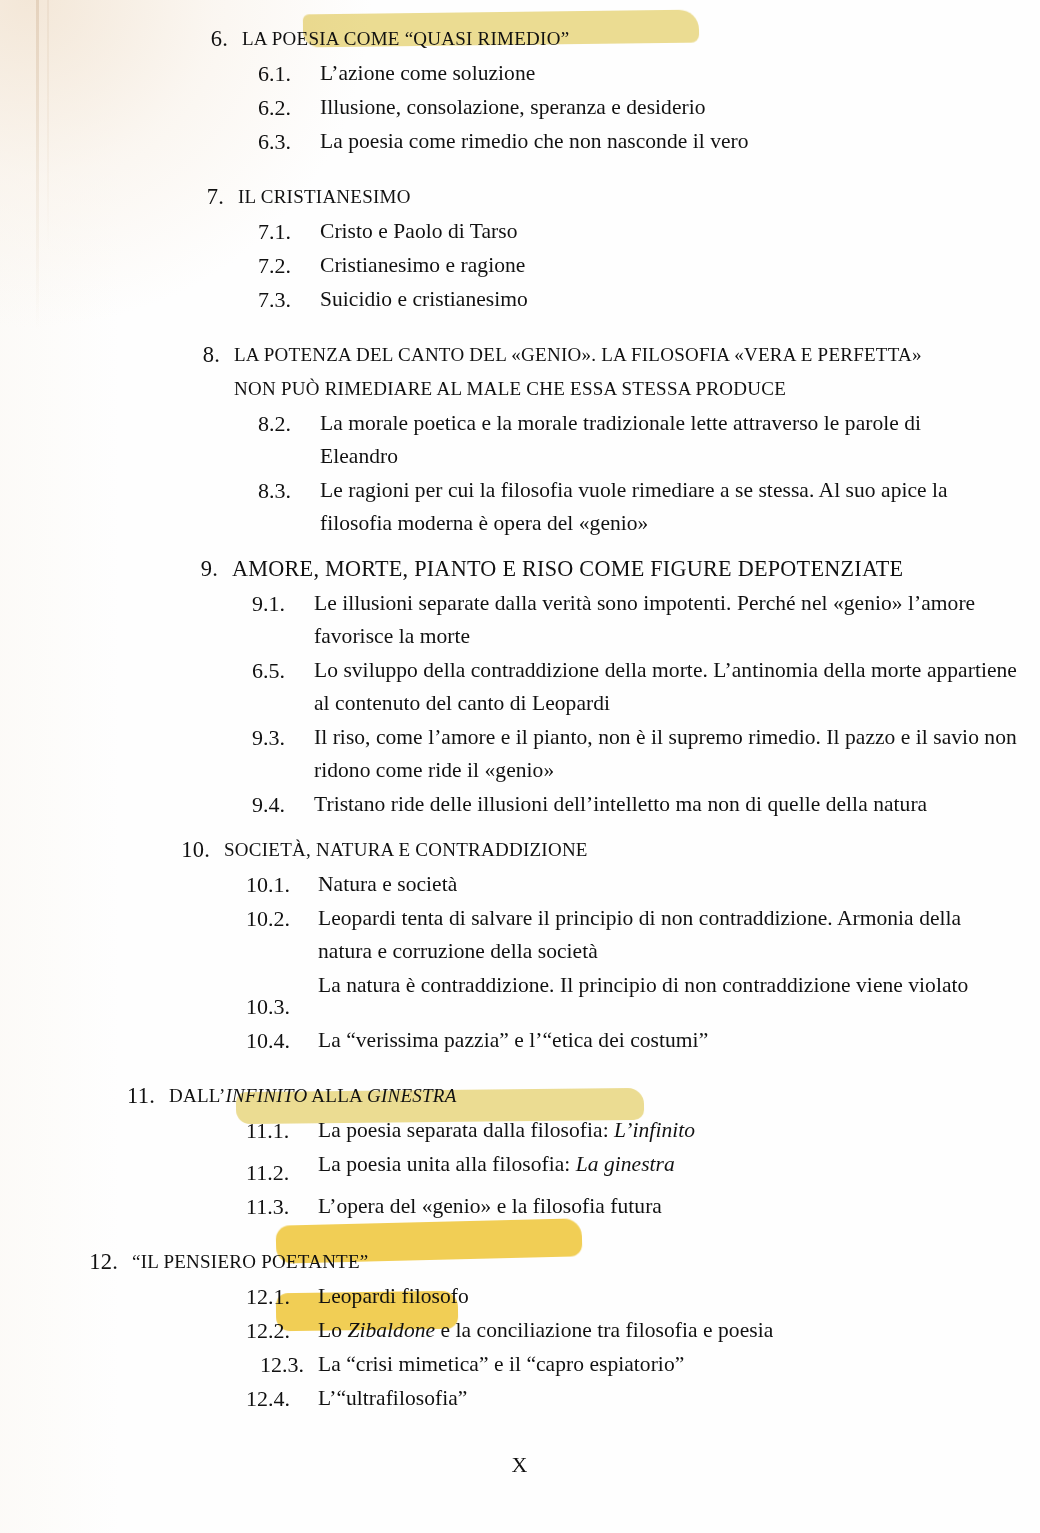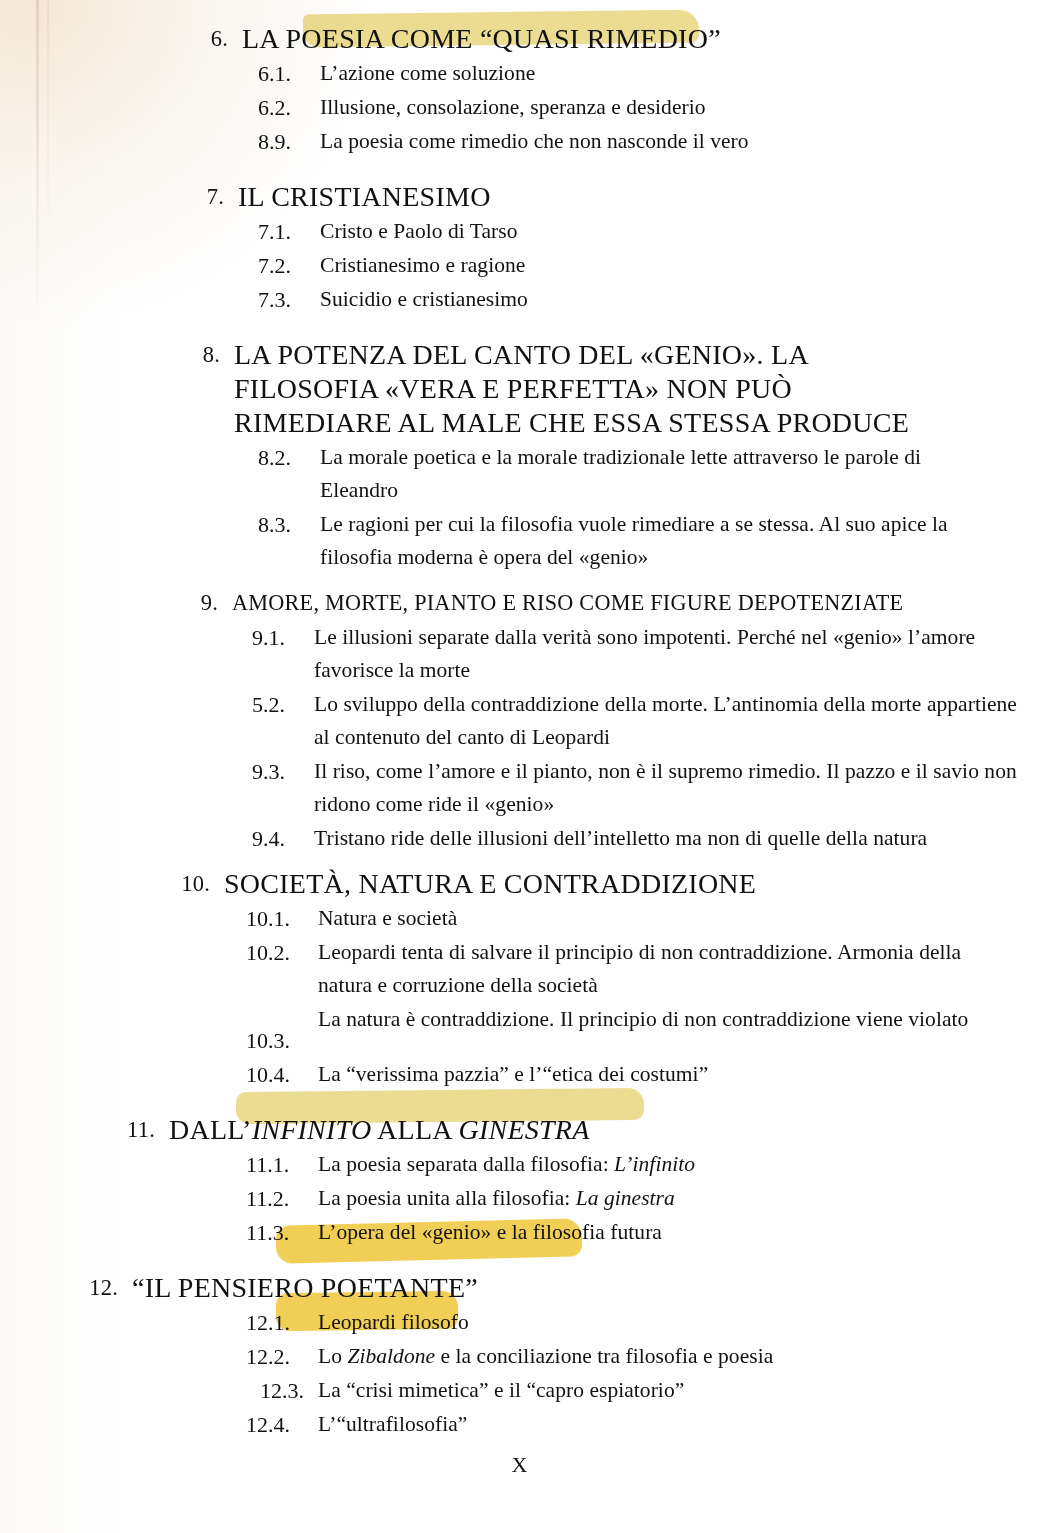--- a/index.html
+++ b/index.html
@@ -84,21 +84,21 @@
     width: 52px;
     text-align: right;
     font-size: 22.5px;
     line-height: 34px;
     letter-spacing: 0.2px;
     font-variant: small-caps;
   }
   .sec-title {
     flex: 1 1 auto;
     margin-left: 14px;
-    font-size: 28px;
+    font-size: 19px;
     line-height: 34px;
     letter-spacing: 0.25px;
   }
   .sec-title .it { font-style: italic; }
 
   
   .sub {
     position: relative;
     display: flex;
     align-items: flex-start;
@@ -185,21 +185,21 @@
       <div style="padding-left:258px;">
         <div class="sub">
           <span class="sub-num">6.1.</span>
           <span class="sub-text">L’azione come soluzione</span>
         </div>
         <div class="sub">
           <span class="sub-num">6.2.</span>
           <span class="sub-text">Illusione, consolazione, speranza e desiderio</span>
         </div>
         <div class="sub">
-          <span class="sub-num">8.9.</span>
+          <span class="sub-num">6.3.</span>
           <span class="sub-text">La poesia come rimedio che non nasconde il vero</span>
         </div>
       </div>
     </div>
 
     <div class="gap"></div>
 
     <div class="entry">
       <div class="sec-line" style="padding-left:172px;">
         <span class="sec-num">7.</span>
@@ -246,21 +246,21 @@
       <div class="sec-line" style="padding-left:166px;">
         <span class="sec-num">9.</span>
         <span class="sec-title" style="font-size:22.2px;font-family:Liberation Serif, serif;">AMORE, MORTE, PIANTO E RISO COME FIGURE DEPOTENZIATE</span>
       </div>
       <div style="padding-left:252px; padding-right:22px;">
         <div class="sub">
           <span class="sub-num">9.1.</span>
           <span class="sub-text">Le illusioni separate dalla verità sono impotenti. Perché nel «genio» l’amore favorisce la morte</span>
         </div>
         <div class="sub">
-          <span class="sub-num">5.2.</span>
+          <span class="sub-num">6.5.</span>
           <span class="sub-text">Lo sviluppo della contraddizione della morte. L’antinomia della morte appartiene  al contenuto del canto di Leopardi</span>
         </div>
         <div class="sub">
           <span class="sub-num">9.3.</span>
           <span class="sub-text">Il riso, come l’amore e il pianto, non è il supremo rimedio. Il pazzo e il savio non ridono come ride il «genio»</span>
         </div>
         <div class="sub">
           <span class="sub-num">9.4.</span>
           <span class="sub-text" style="white-space:nowrap;">Tristano ride delle illusioni dell’intelletto ma non di quelle della natura</span>
         </div>
@@ -304,21 +304,21 @@
         </span>
       </div>
       <div style="padding-left:246px;">
         <div class="sub">
           <span class="sub-num" style="width:72px;">11.1.</span>
           <span class="sub-text">
             <span>La poesia separata dalla filosofia: </span><span class="it">L’infinito</span>
           </span>
         </div>
         <div class="sub">
-          <span class="sub-num" style="width:72px;">11.2.</span>
+          <span class="sub-num" style="width:72px;margin-top:8px;">11.2.</span>
           <span class="sub-text">
             <span>La poesia unita alla filosofia: </span><span class="it">La ginestra</span>
           </span>
         </div>
         <div class="sub">
           <span class="sub-num" style="width:72px;">11.3.</span>
           <span class="sub-text">L’opera del «genio» e la filosofia futura</span>
         </div>
       </div>
     </div>

